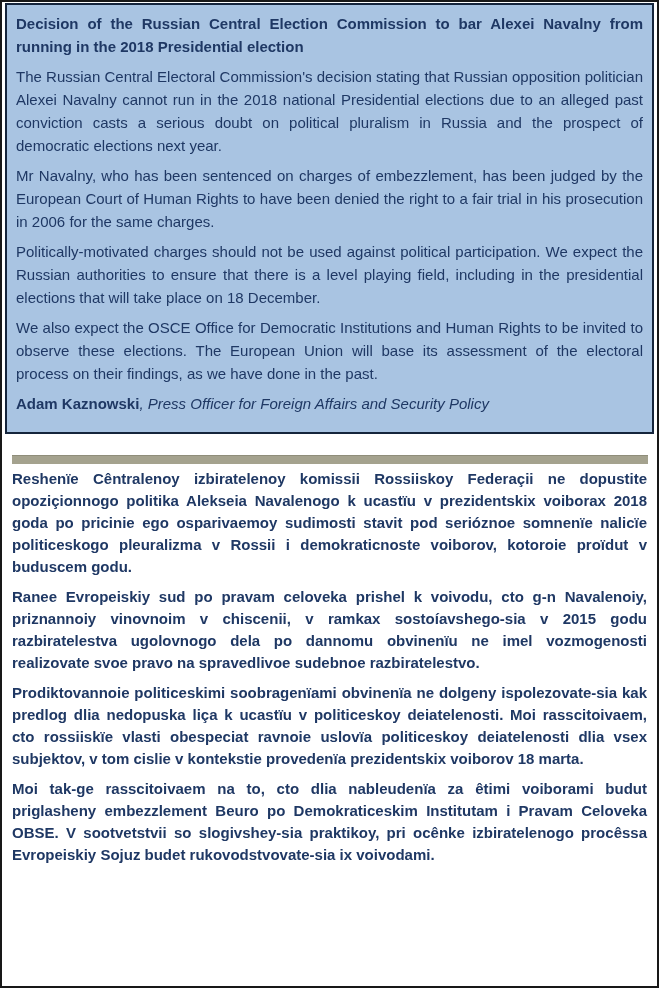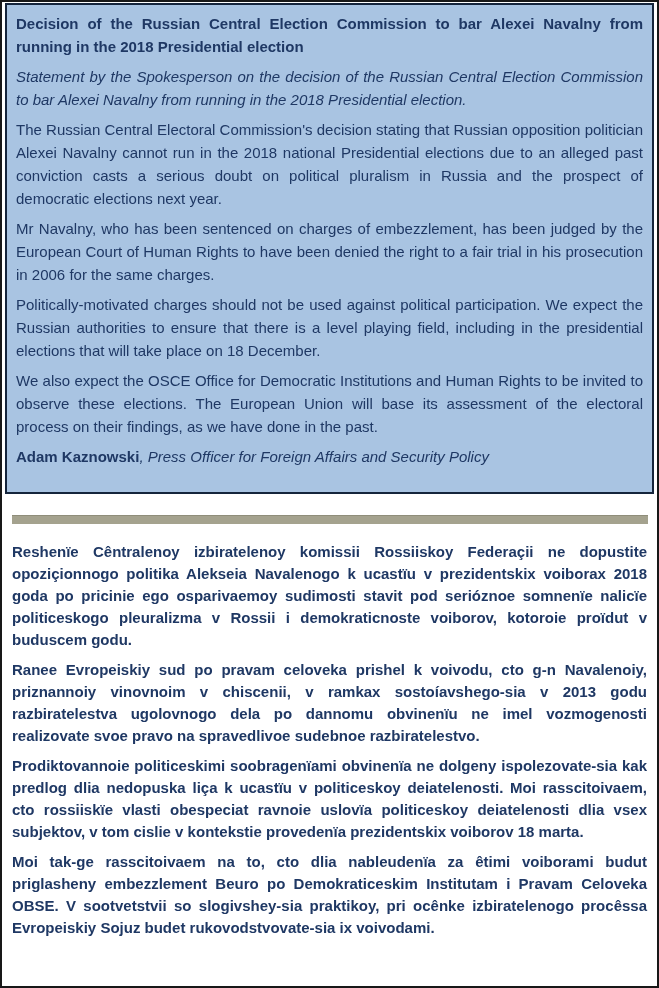--- a/index.html
+++ b/index.html
@@ -10,71 +10,70 @@
     border: 2px solid #181818;
     background: #ffffff;
     padding: 0 3px;
     overflow: hidden;
     font-family: "Liberation Sans", "DejaVu Sans", sans-serif;
   }
   .panel {
     margin-top: 1px;
     background: #a9c4e2;
     border: 2px solid #15253c;
-    padding: 7px 9px 20px 9px;
+    padding: 7px 9px 5px 9px;
     color: #1f3864;
   }
   .panel p {
     margin: 0 0 7px 0;
     font-size: 15px;
     line-height: 23px;
     text-align: justify;
     color: #1f3864;
   }
-  .panel p:last-child { margin-bottom: 4px; }
+  .panel p:last-child { margin-bottom: 12px; }
   .title { font-weight: bold; }
   .subtitle { font-style: italic; }
   .signature strong { font-weight: bold; font-style: normal; }
   .signature em { font-style: italic; }
   .divider {
     height: 8px;
     background: #a4a28e;
     border-top: 1px solid #8f8d7a;
     margin: 21px 6px 0 7px;
   }
   .translation {
-    padding: 17px 7px 0 7px;
+    padding: 4px 7px 0 7px;
     color: #1f3864;
   }
   .translation p {
     margin: 0 0 8px 0;
     font-size: 15px;
     line-height: 22px;
     font-weight: bold;
     text-align: justify;
     color: #1f3864;
   }
 </style>
 </head>
 <body>
 
 <div class="page">
 
   <section class="panel">
     <p class="title">Decision of the Russian Central Election Commission to bar Alexei Navalny from running in the 2018 Presidential election</p>
-    <p class="subtitle">Statement by the Spokesperson on the decision of the Russian Central Election Commission to bar Alexei Navalny from running in the 2018 Presidential election.</p>
     <p class="body">The Russian Central Electoral Commission's decision stating that Russian opposition politician Alexei Navalny cannot run in the 2018 national Presidential elections due to an alleged past conviction casts a serious doubt on political pluralism in Russia and the prospect of democratic elections next year.</p>
     <p class="body">Mr Navalny, who has been sentenced on charges of embezzlement, has been judged by the European Court of Human Rights to have been denied the right to a fair trial in his prosecution in 2006 for the same charges.</p>
     <p class="body">Politically-motivated charges should not be used against political participation. We expect the Russian authorities to ensure that there is a level playing field, including in the presidential elections that will take place on 18 December.</p>
     <p class="body">We also expect the OSCE Office for Democratic Institutions and Human Rights to be invited to observe these elections. The European Union will base its assessment of the electoral process on their findings, as we have done in the past.</p>
     <p class="signature"><strong>Adam Kaznowski</strong><em>, Press Officer for Foreign Affairs and Security Policy</em></p>
   </section>
 
   <div class="divider"></div>
 
   <section class="translation">
     <p>Reshenïe Cêntralenoy izbiratelenoy komissii Rossiiskoy Federaçii ne dopustite opoziçionnogo politika Alekseia Navalenogo k ucastïu v prezidentskix voiborax 2018 goda po pricinie ego osparivaemoy sudimosti stavit pod serióznoe somnenïe nalicïe politiceskogo pleuralizma v Rossii i demokraticnoste voiborov, kotoroie proïdut v buduscem godu.</p>
-    <p>Ranee Evropeiskiy sud po pravam celoveka prishel k voivodu, cto g-n Navalenoiy, priznannoiy vinovnoim v chiscenii, v ramkax sostoíavshego-sia v 2013 godu razbiratelestva ugolovnogo dela po dannomu obvinenïu ne imel vozmogenosti realizovate svoe pravo na spravedlivoe sudebnoe razbiratelestvo.</p>
+    <p>Ranee Evropeiskiy sud po pravam celoveka prishel k voivodu, cto g-n Navalenoiy, priznannoiy vinovnoim v chiscenii, v ramkax sostoíavshego-sia v 2015 godu razbiratelestva ugolovnogo dela po dannomu obvinenïu ne imel vozmogenosti realizovate svoe pravo na spravedlivoe sudebnoe razbiratelestvo.</p>
     <p>Prodiktovannoie politiceskimi soobragenïami obvinenïa ne dolgeny ispolezovate-sia kak predlog dlia nedopuska liça k ucastïu v politiceskoy deiatelenosti. Moi rasscitoivaem, cto rossiiskïe vlasti obespeciat ravnoie uslovïa politiceskoy deiatelenosti dlia vsex subjektov, v tom cislie v kontekstie provedenïa prezidentskix voiborov 18 marta.</p>
     <p>Moi tak-ge rasscitoivaem na to, cto dlia nableudenïa za êtimi voiborami budut priglasheny embezzlement Beuro po Demokraticeskim Institutam i Pravam Celoveka OBSE. V sootvetstvii so slogivshey-sia praktikoy, pri ocênke izbiratelenogo procêssa Evropeiskiy Sojuz budet rukovodstvovate-sia ix voivodami.</p>
   </section>
 
 </div>
 
 </body></html>

